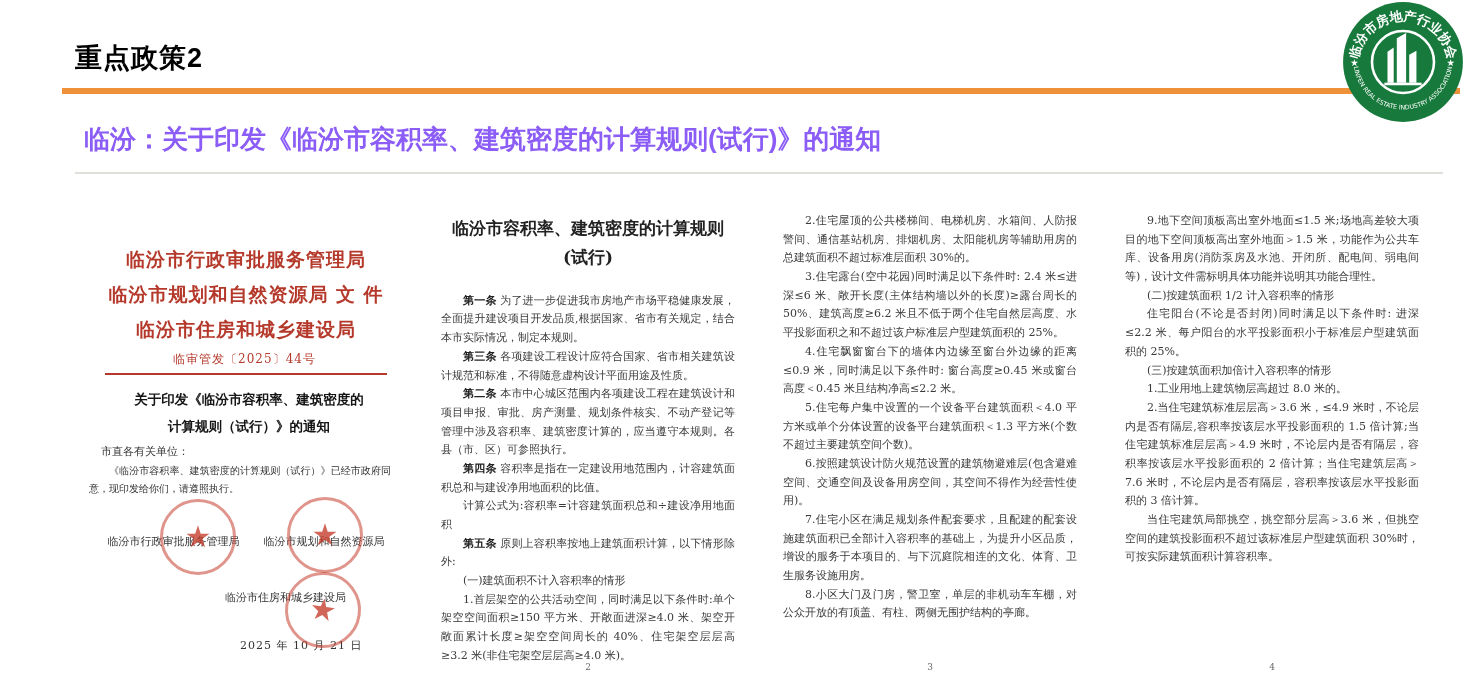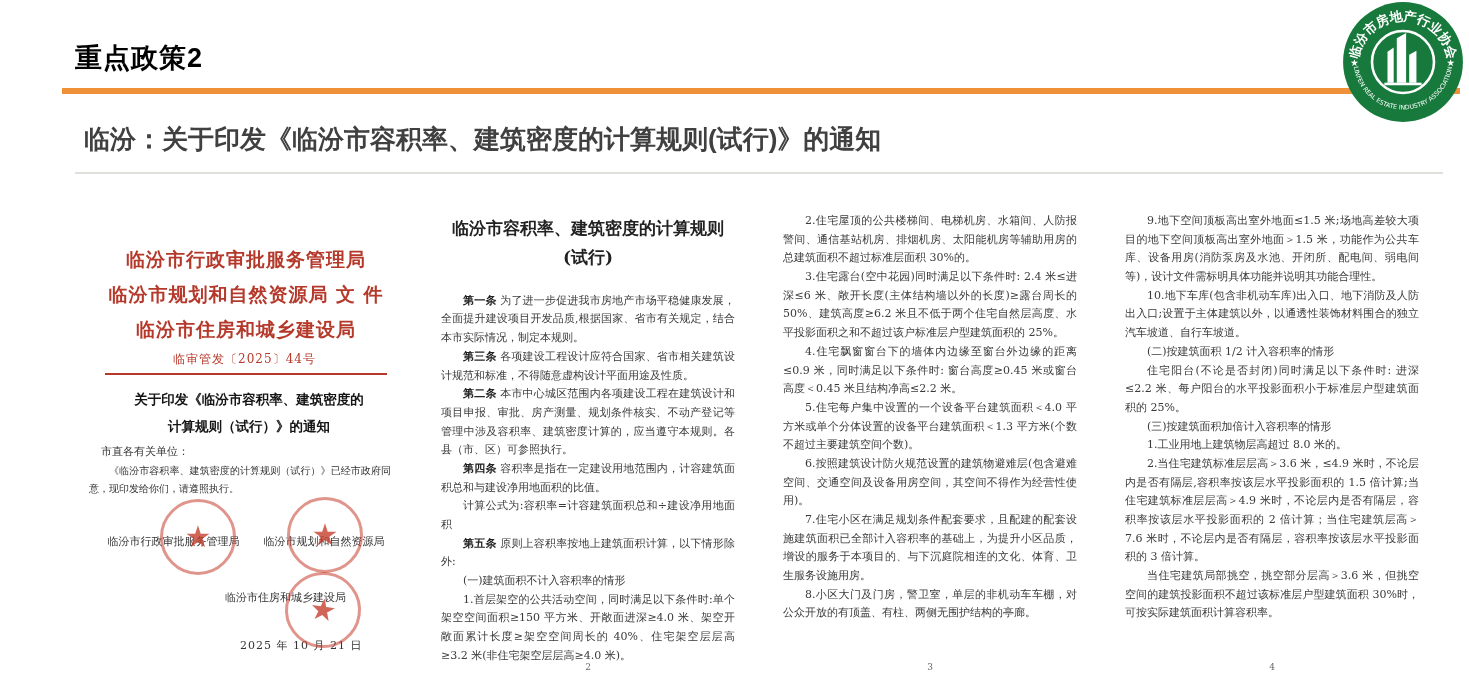--- a/index.html
+++ b/index.html
@@ -2,21 +2,21 @@
 <html><head>
 <meta charset="utf-8">
 <style>
   * { box-sizing: border-box; margin: 0; padding: 0; }
   html, body { width: 1469px; height: 690px; background: #ffffff; overflow: hidden; }
   body { font-family: "Liberation Sans", sans-serif; }
   .slide { position: relative; width: 1469px; height: 602px; background: #ffffff; }
 
   .slide-title { position: absolute; left: 75px; top: 40px; font-size: 27px; font-weight: 700; color: #000; letter-spacing: 1px; }
   .accent-rule { position: absolute; left: 62px; width: 1398px; top: 88px; height: 6px; background: #ef9138; z-index: 1; }
-  .subtitle { position: absolute; left: 84px; top: 122px; font-size: 26px; font-weight: 700; color: #404040; }
+  .subtitle { position: absolute; left: 84px; top: 122px; font-size: 26px; font-weight: 700; color: #8b5cf6; }
 
   .logo { position: absolute; top: 0px; right: 4px; width: 124px; height: 124px; z-index: 2; }
 
   .doc-strip { position: absolute; left: 75px; top: 172px; width: 1368px; height: 518px;
                background: #fcfcfb; border-top: 2px solid #e0e0da; display: flex; }
   .page { position: relative; flex: 1; background: #ffffff; color: #3a3a3a;
           font-family: "DejaVu Serif", "Liberation Serif", serif; }
 
   
   .p1 { font-size: 11px; }
@@ -138,21 +138,20 @@
         <p class="para"><span>6.按照建筑设计防火规范设置的建筑物避难层(包含避难空间、交通空间及设备用房空间，其空间不得作为经营性使用)。</span></p>
         <p class="para"><span>7.住宅小区在满足规划条件配套要求，且配建的配套设施建筑面积已全部计入容积率的基础上，为提升小区品质，增设的服务于本项目的、与下沉庭院相连的文化、体育、卫生服务设施用房。</span></p>
         <p class="para"><span>8.小区大门及门房，警卫室，单层的非机动车车棚，对公众开放的有顶盖、有柱、两侧无围护结构的亭廊。</span></p>
       </div>
       <div class="page-num">3</div>
     </div>
 
     <div class="page">
       <div class="page-body">
         <p class="para"><span>9.地下空间顶板高出室外地面≤1.5 米;场地高差较大项目的地下空间顶板高出室外地面＞1.5 米，功能作为公共车库、设备用房(消防泵房及水池、开闭所、配电间、弱电间等)，设计文件需标明具体功能并说明其功能合理性。</span></p>
-        <p class="para"><span>10.地下车库(包含非机动车库)出入口、地下消防及人防出入口;设置于主体建筑以外，以通透性装饰材料围合的独立汽车坡道、自行车坡道。</span></p>
         <p class="para"><span>(二)按建筑面积 1/2 计入容积率的情形</span></p>
         <p class="para"><span>住宅阳台(不论是否封闭)同时满足以下条件时: 进深≤2.2 米、每户阳台的水平投影面积小于标准层户型建筑面积的 25%。</span></p>
         <p class="para"><span>(三)按建筑面积加倍计入容积率的情形</span></p>
         <p class="para"><span>1.工业用地上建筑物层高超过 8.0 米的。</span></p>
         <p class="para"><span>2.当住宅建筑标准层层高＞3.6 米，≤4.9 米时，不论层内是否有隔层,容积率按该层水平投影面积的 1.5 倍计算;当住宅建筑标准层层高＞4.9 米时，不论层内是否有隔层，容积率按该层水平投影面积的 2 倍计算；当住宅建筑层高＞7.6 米时，不论层内是否有隔层，容积率按该层水平投影面积的 3 倍计算。</span></p>
         <p class="para"><span>当住宅建筑局部挑空，挑空部分层高＞3.6 米，但挑空空间的建筑投影面积不超过该标准层户型建筑面积 30%时，可按实际建筑面积计算容积率。</span></p>
       </div>
       <div class="page-num">4</div>
     </div>
 

